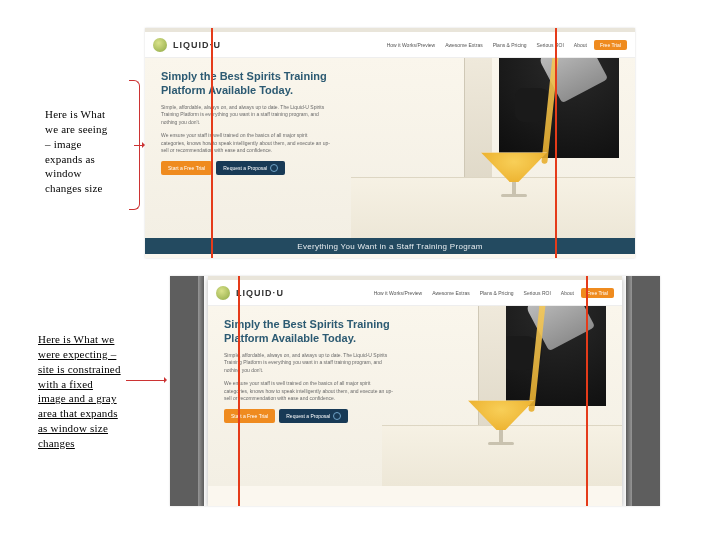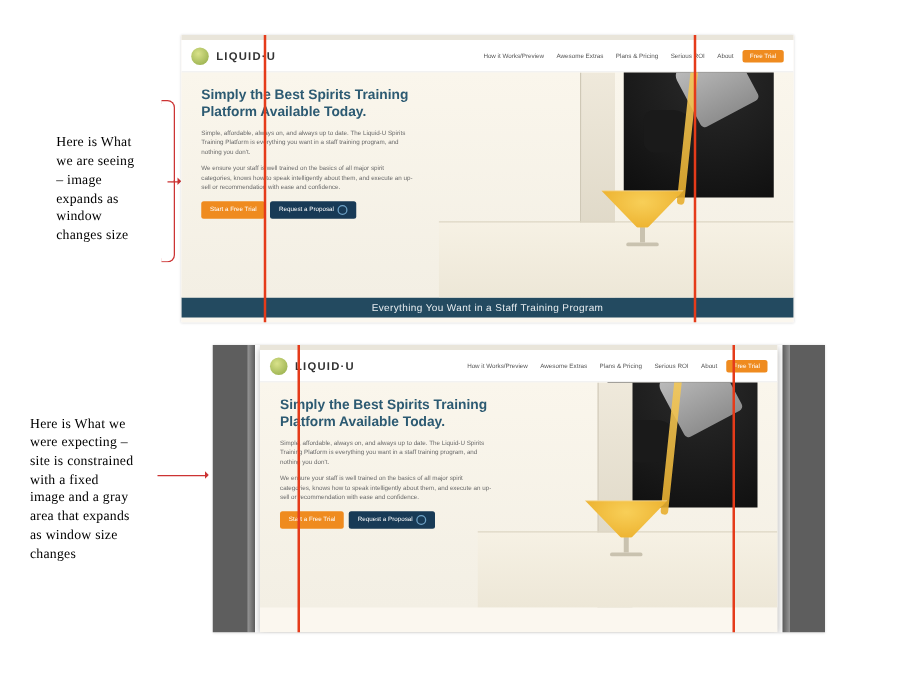--- a/index.html
+++ b/index.html
@@ -1,19 +1,19 @@
 <!DOCTYPE html>
 <html><head>
 <meta charset="utf-8">
 <style>
   * { box-sizing: border-box; margin: 0; padding: 0; }
   body { width: 720px; height: 540px; background: #fff; font-family: Arial, Helvetica, sans-serif; position: relative; overflow: hidden; }
   .caption { position: absolute; font-size: 11px; line-height: 1.35; color: #000; font-family: Georgia, 'Times New Roman', serif; letter-spacing: 0.2px; margin-top: 32px; }
   .caption.c1 { left: 45px; top: 75px; width: 70px; }
-  .caption.c2 { left: 24px; top: 300px; width: 85px; }
+  .caption.c2 { left: 38px; top: 300px; width: 85px; text-decoration: underline; }
 
   
   .bracket { position: absolute; }
   .bracket.b1 { left: 122px; top: 80px; width: 20px; height: 130px; }
   .bracket.b1::before, .bracket.b1::after { content: ""; position: absolute; right: 2px; width: 10px; height: 50%; border-right: 1px solid #cc3333; }
   .bracket.b1::before { top: 0; border-top: 1px solid #cc3333; border-top-right-radius: 6px; }
   .bracket.b1::after  { bottom: 0; border-bottom: 1px solid #cc3333; border-bottom-right-radius: 6px; }
   .bracket.b1 .head { position: absolute; left: 12px; top: 50%; width: 10px; height: 1px; background: #cc3333; }
   .bracket.b1 .head::after { content: ""; position: absolute; right: -4px; top: -3px; border: 3px solid transparent; border-left-color: #cc3333; }
 

